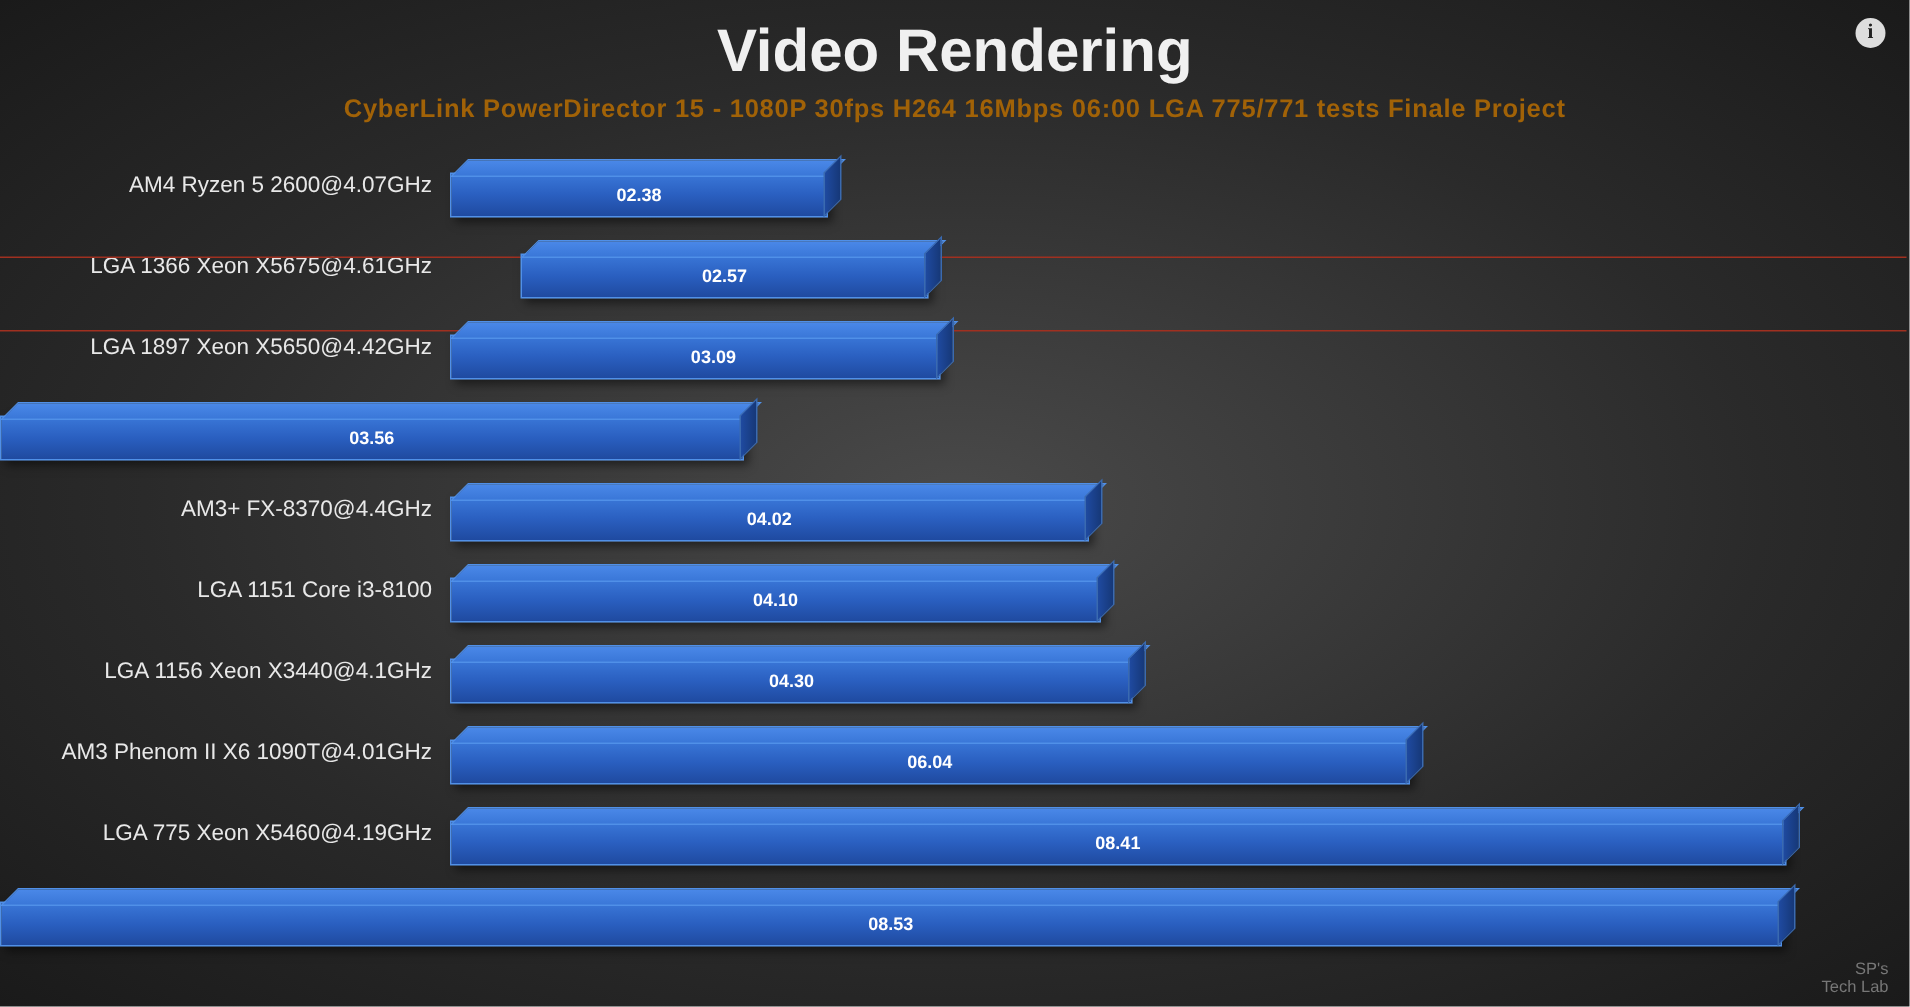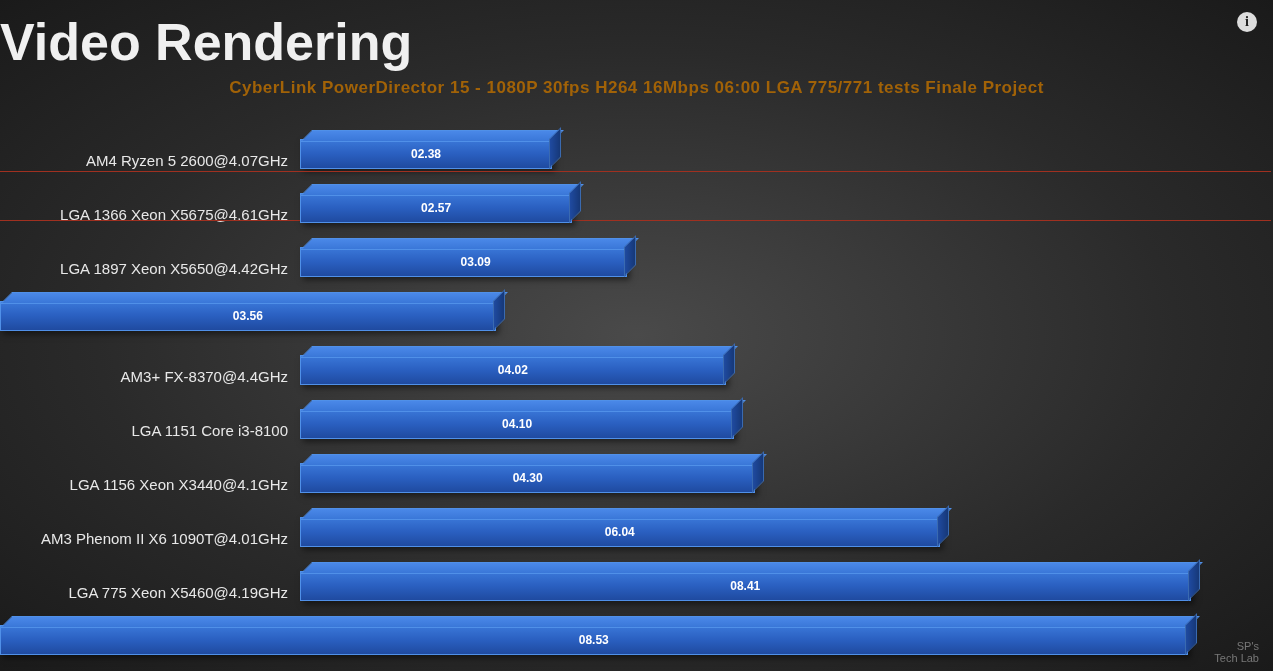--- a/index.html
+++ b/index.html
@@ -22,21 +22,22 @@
     background: #ddd;
     color: #222;
     font-weight: bold;
     display: flex;
     align-items: center;
     justify-content: center;
     font-size: 14px;
     font-family: Georgia, serif;
   }
   .title {
-    font-size: 52px;
+    text-align: center;
+    font-size: 40px;
     font-weight: 700;
     margin-top: 12px;
     color: #f0f0f0;
   }
   .subtitle {
     text-align: center;
     font-size: 17px;
     font-weight: 600;
     margin-top: 6px;
     color: #a16207;
@@ -46,21 +47,21 @@
     position: absolute;
     left: 0;
     right: 20px;
     top: 115px;
     bottom: 10px;
   }
   .row {
     position: relative;
     height: 54px;
     display: flex;
-    align-items: flex-end;
+    align-items: flex-start;
   }
   .row.highlight::before {
     content: "";
     position: absolute;
     left: -2px;
     right: -18px;
     top: 2px;
     bottom: 2px;
     border-top: 1px solid #a03020;
     border-bottom: 1px solid #a03020;
@@ -144,21 +145,21 @@
       <div class="label">AM4 Ryzen 5 2600@4.07GHz</div>
       <div class="bar-track">
         <div class="bar" style="width: 26.4444%;">
           <span class="value">02.38</span>
         </div>
       </div>
     </div>
     <div class="row highlight">
       <div class="label">LGA 1366 Xeon X5675@4.61GHz</div>
       <div class="bar-track">
-        <div class="bar" style="width: 28.5556%;">
+        <div class="bar" style="width: 28.5556%; margin-left: 47px;">
           <span class="value">02.57</span>
         </div>
       </div>
     </div>
     <div class="row">
       <div class="label">LGA 1897 Xeon X5650@4.42GHz</div>
       <div class="bar-track">
         <div class="bar" style="width: 34.3333%; padding-left: 24px;">
           <span class="value">03.09</span>
         </div>

